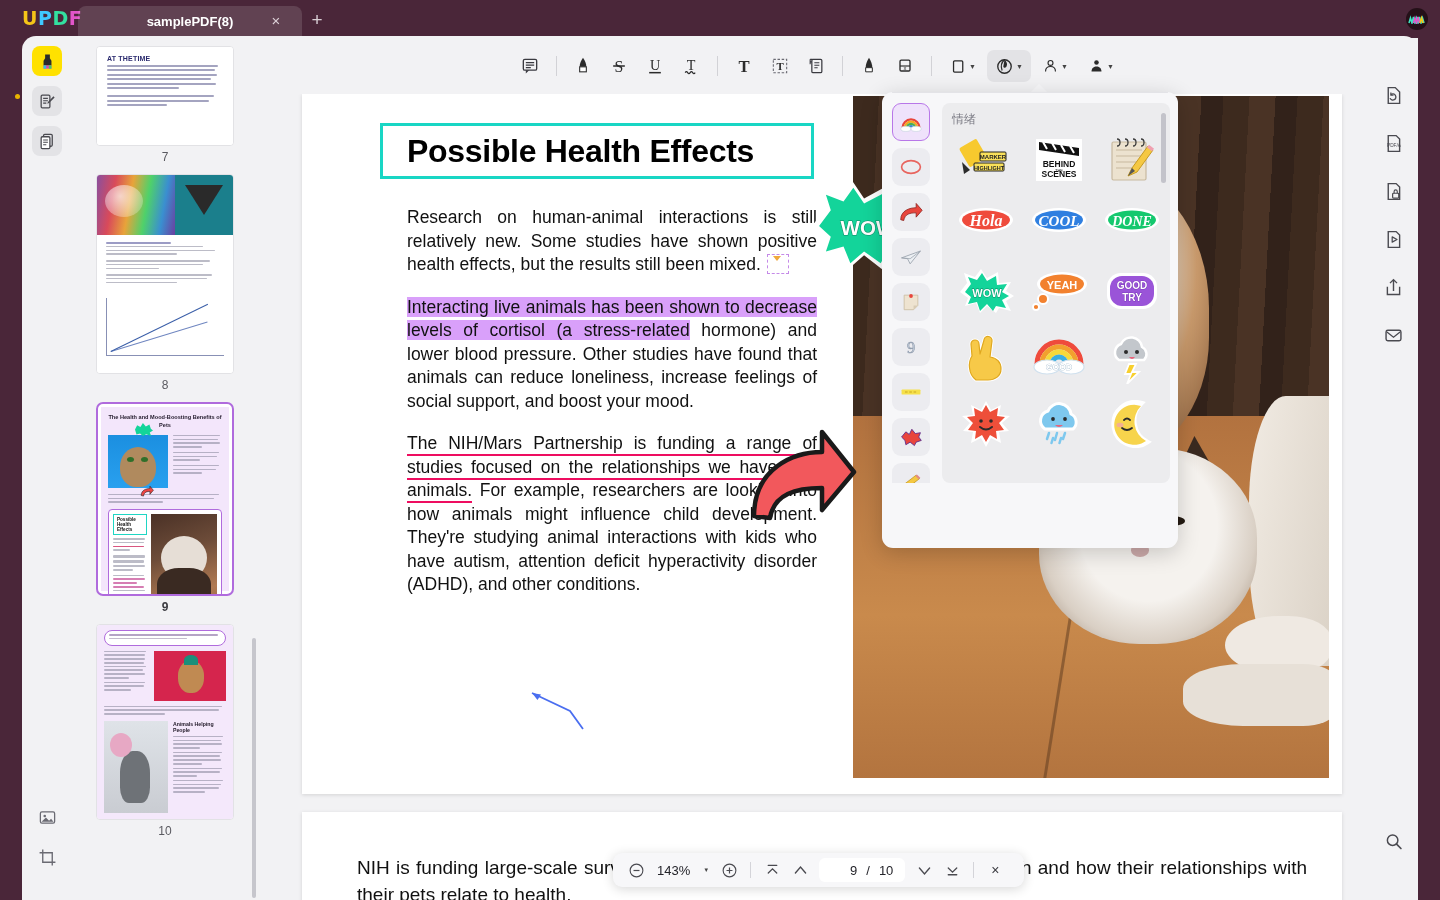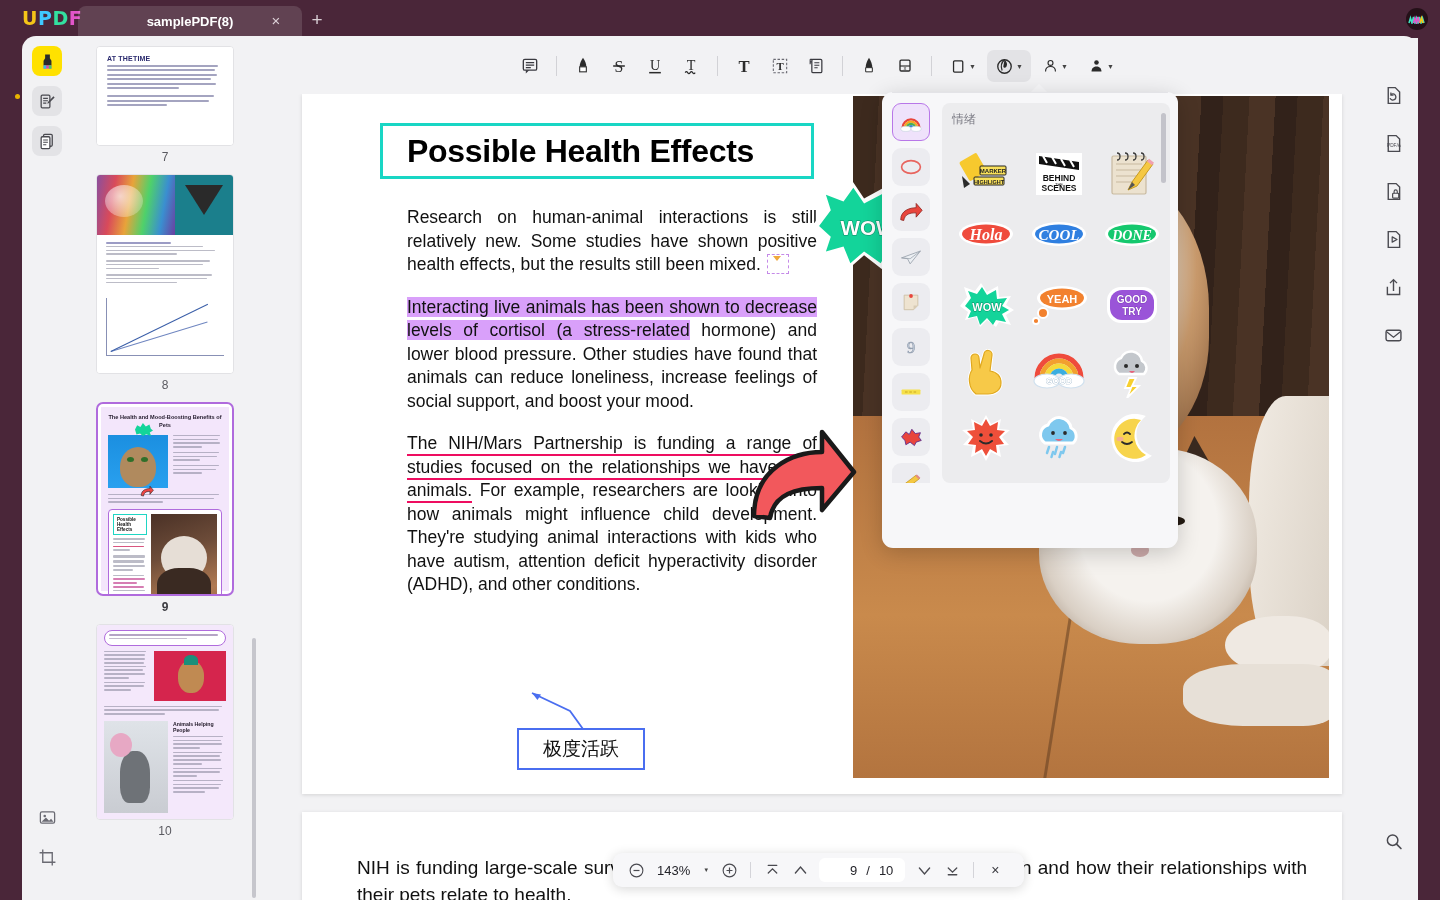--- a/index.html
+++ b/index.html
@@ -316,21 +316,21 @@
   .cat-col { width: 42px; display:flex; flex-direction: column; gap: 7px; overflow: hidden; }
   .cat {
     width: 38px; height: 38px; border-radius: 9px; background: #ececf0;
     display:flex; align-items:center; justify-content:center; cursor:pointer; flex: 0 0 38px;
   }
   .cat.sel { background: #efe2fb; border: 1.5px solid #b877e8; }
   .grid-wrap {
     flex: 1; margin-left: 8px; background: #ececee; border-radius: 8px;
     padding: 8px 4px 8px 10px; position: relative; overflow: hidden;
   }
-  .grid-title { font-size: 12px; color: #7c7c85; margin-bottom: 22px; }
+  .grid-title { font-size: 12px; color: #7c7c85; margin-bottom: 8px; }
   .sgrid { display: grid; grid-template-columns: repeat(3, 1fr); gap: 10px 4px; }
   .scell {
     height: 56px; display:flex; justify-content:center; cursor:pointer;
   }
   .panel-sb {
     position:absolute; right: 4px; top: 10px; width: 5px; height: 70px;
     background: #c3c3ca; border-radius: 3px;
   }
 
   
@@ -702,23 +702,20 @@
         <div class="para">
           <span class="ul-pink">The NIH/Mars Partnership is funding a range of studies focused on the relationships we have with animals.</span><span> For example, researchers are looking into how animals might influence child development. They're studying animal interactions with kids who have autism, attention deficit hyperactivity disorder (ADHD), and other conditions.</span>
         </div>
       </div>
 
       <svg class="callout-line" viewBox="0 0 60 42">
         <path d="M57 40 L44 22 L6 4" fill="none" stroke="#4a6ef0" stroke-width="1.8"></path>
         <path d="M6 4 L15 5.5 L11.5 11 Z" fill="#4a6ef0"></path>
       </svg>
 
-      <div class="callout">
-        <span>极度活跃</span>
-      </div>
 
       <div class="photo">
         <div class="ph-wood"></div>
         <div class="ph-floor"></div>
         <div class="ph-dogear"></div>
         <div class="ph-dog"></div>
         <div class="ph-dognose"></div>
         <div class="ph-body"></div>
         <div class="ph-catear"></div>
         <div class="ph-catear2"></div>

